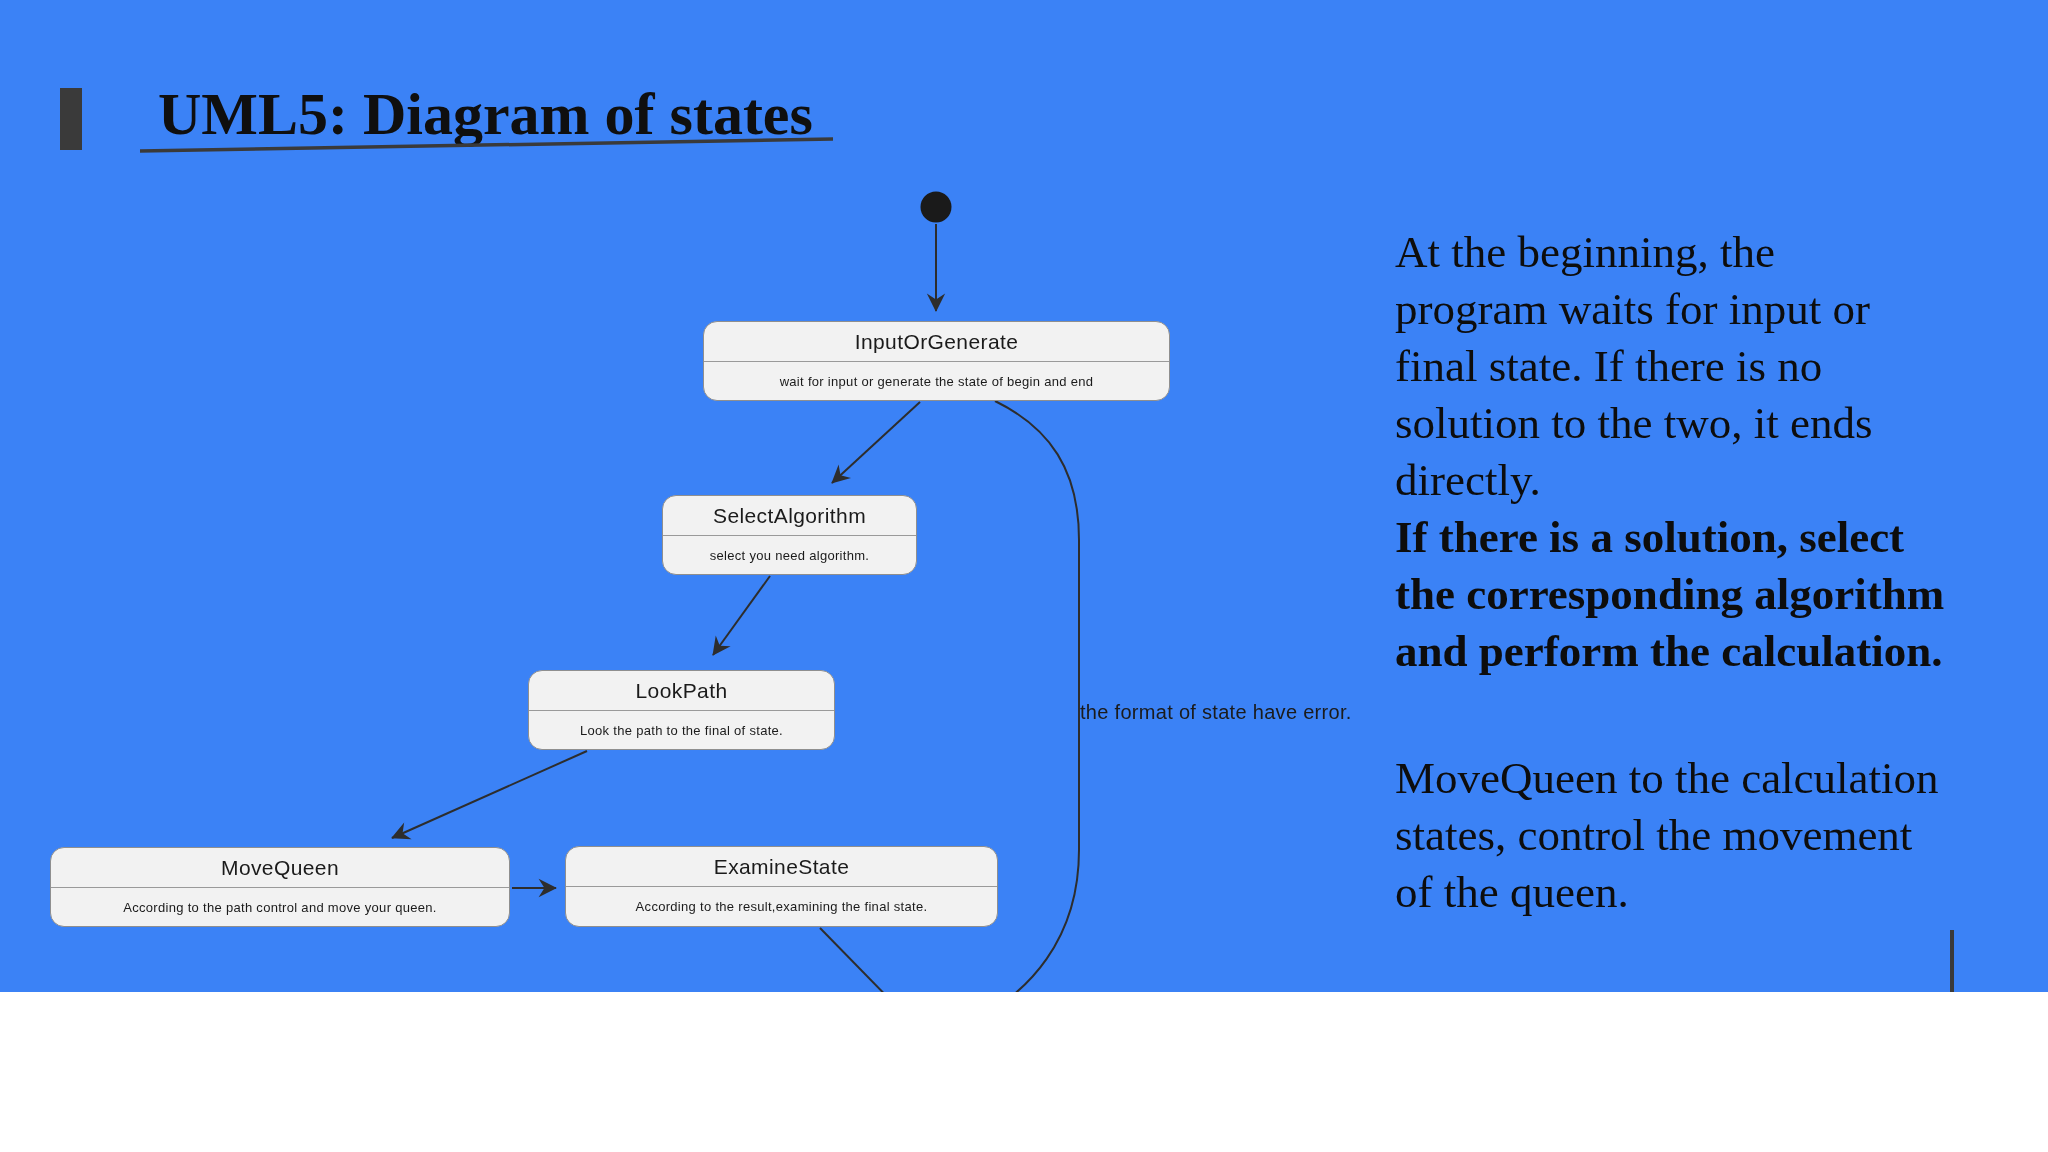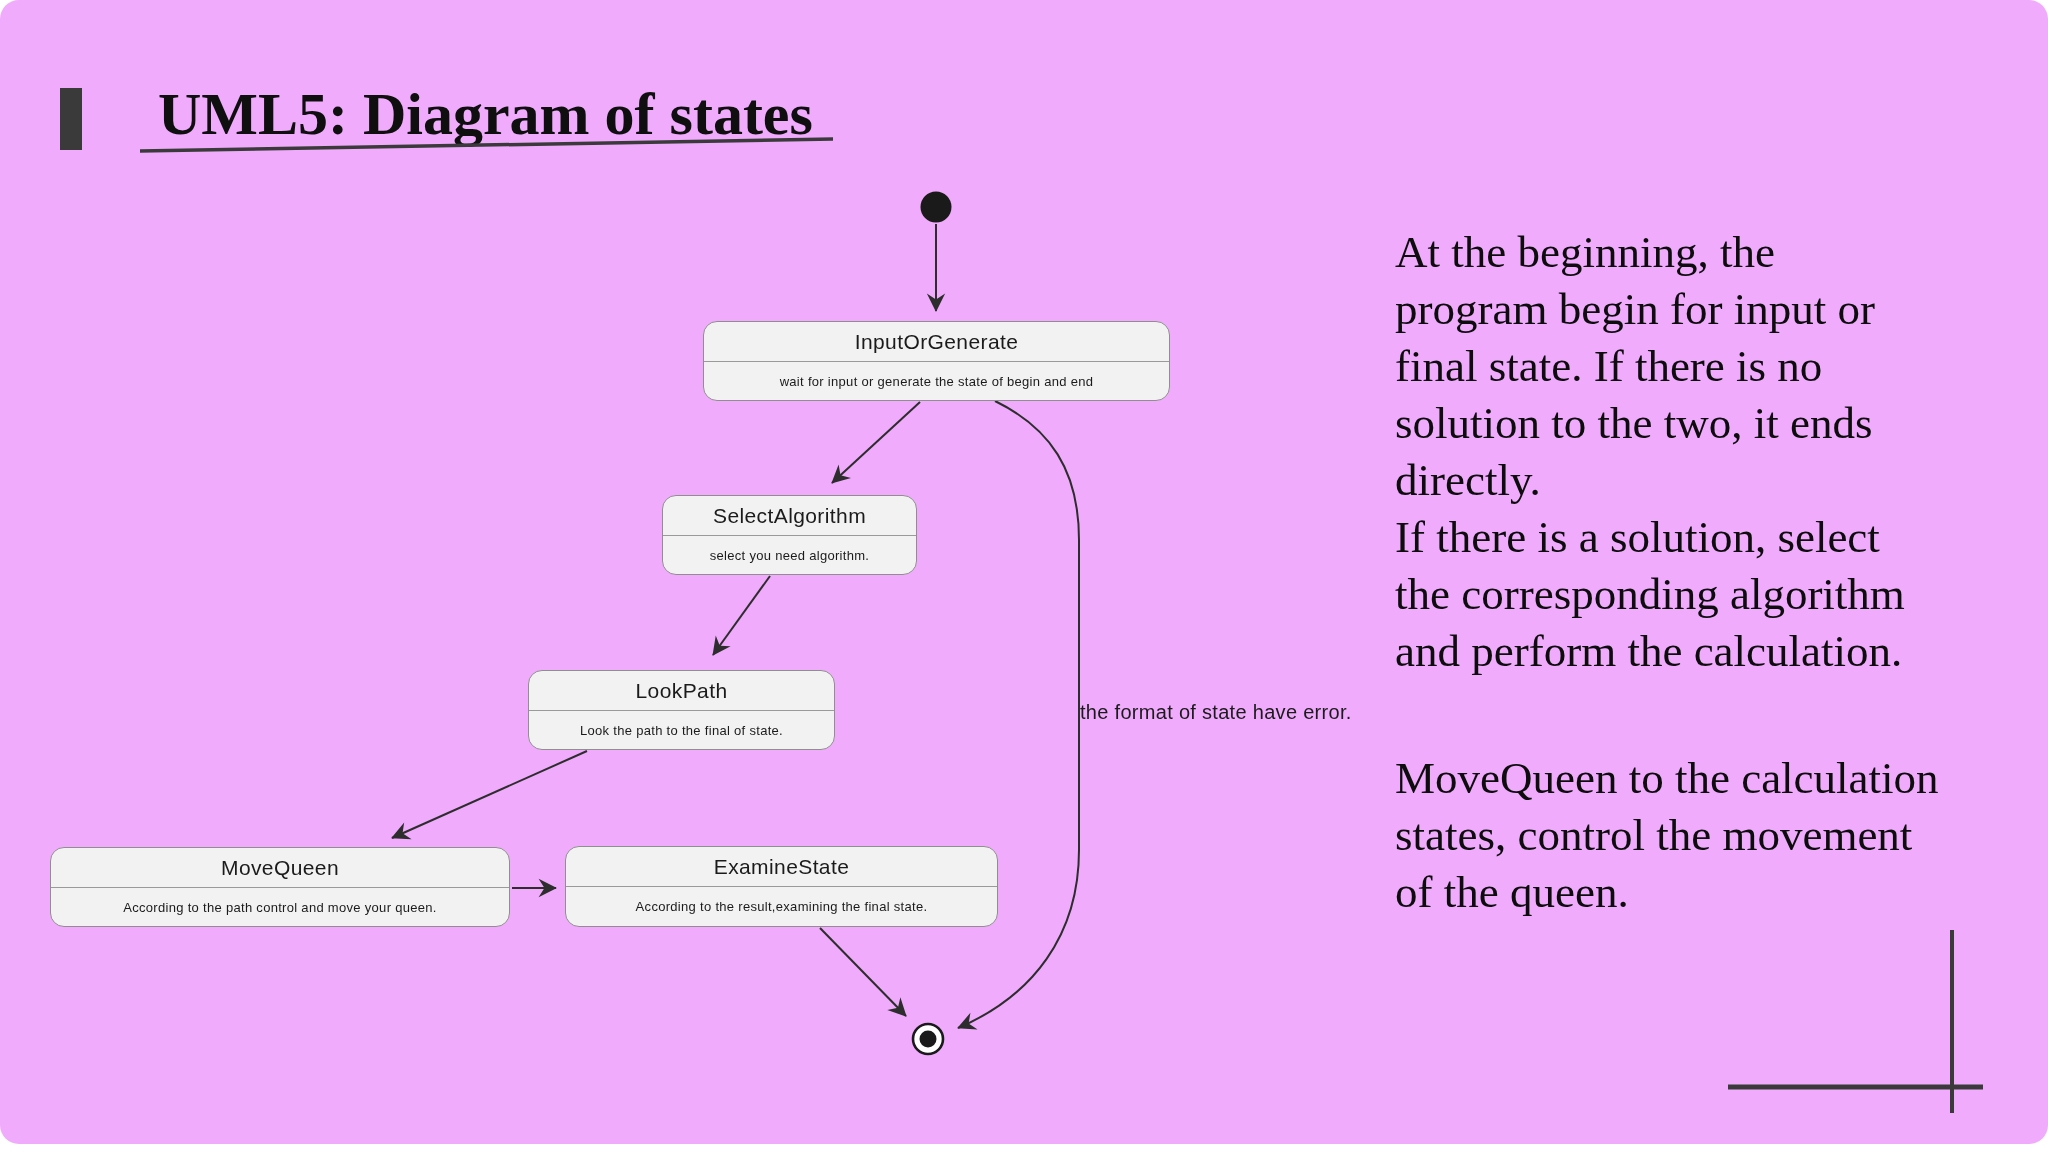--- a/index.html
+++ b/index.html
@@ -1,23 +1,22 @@
 <!DOCTYPE html>
 <html><head>
 <meta charset="utf-8">
 <style>
   html,body{margin:0;padding:0;background:#ffffff;}
   .slide{
     position:relative;
-    width:2048px;height:1144px;
-    background:#f0abfc;
+    width:2048px;height:992px;
+    background:#3b82f6;
     overflow:hidden;
     font-family:"Liberation Sans", sans-serif;
     color:#1b1b1b;
-    border-radius:19px;
   }
   
   .accent-bar{
     position:absolute;left:60px;top:88px;width:22px;height:62px;
     background:#3a3a3a;
   }
   .slide-title{
     position:absolute;left:158px;top:83px;margin:0;
     font-family:"Liberation Serif", serif;
     font-weight:bold;font-size:60px;line-height:62px;
@@ -60,21 +59,21 @@
     white-space:nowrap;z-index:3;
   }
   
   .notes{
     position:absolute;left:1395px;top:224px;width:545px;
     font-family:"Liberation Serif", serif;
     font-size:45px;line-height:57px;color:#0d0d0d;
   }
   .notes p{margin:0;}
   .notes p.p1{}
-  .notes p.p2{margin-bottom:70px;}
+  .notes p.p2{margin-bottom:70px;font-weight:bold;}
   .notes span{display:block;white-space:nowrap;}
 </style>
 </head>
 <body>
 
 <div class="slide">
 
   <div class="accent-bar"></div>
   <h1 class="slide-title">UML5: Diagram of states</h1>
 
@@ -127,21 +126,21 @@
   <div class="state" id="state-examinestate">
     <div class="state-name">ExamineState</div>
     <div class="state-desc">According to the result,examining the final state.</div>
   </div>
 
   <div class="edge-label">the format of state have error.</div>
 
   <div class="notes">
     <p class="p1">
       <span>At the beginning, the</span>
-      <span>program begin for input or</span>
+      <span>program waits for input or</span>
       <span>final state. If there is no</span>
       <span>solution to the two, it ends</span>
       <span>directly.</span>
     </p>
     <p class="p2">
       <span>If there is a solution, select</span>
       <span>the corresponding algorithm</span>
       <span>and perform the calculation.</span>
     </p>
     <p class="p3">

